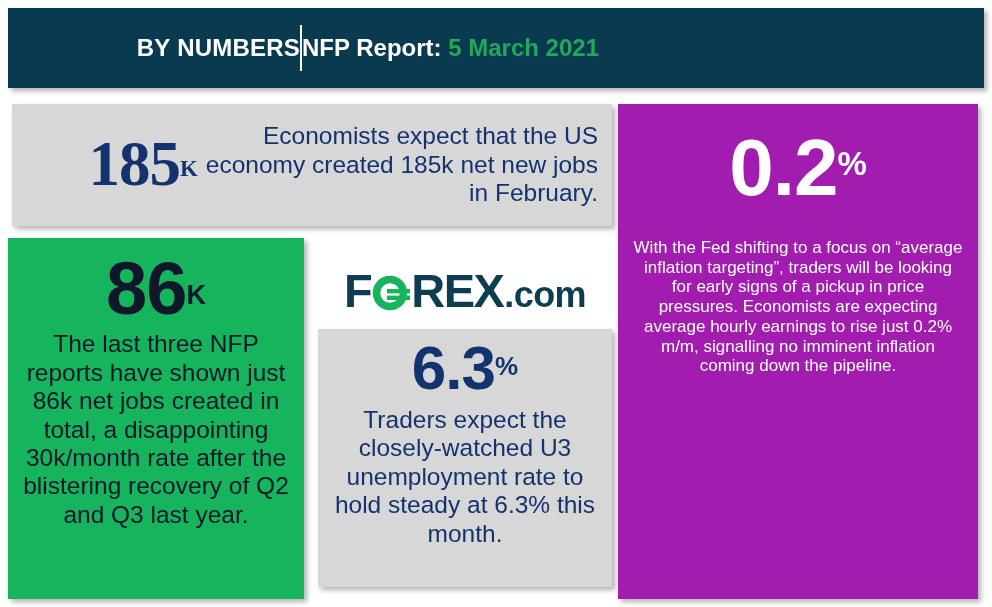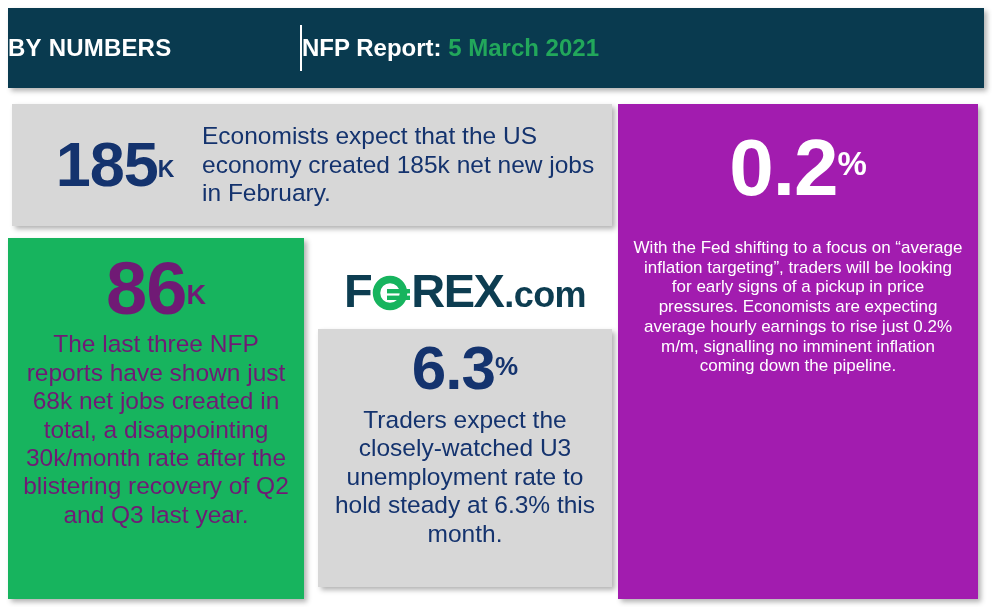--- a/index.html
+++ b/index.html
@@ -32,21 +32,21 @@
     width: 976px;
     height: 80px;
     background: #093a4f;
     display: flex;
     align-items: center;
     box-shadow: 3px 3px 5px rgba(0,0,0,0.30);
   }
 
   .header-left {
     width: 292px;
-    text-align: left;
+    text-align: right;
     color: #ffffff;
     font-size: 24px;
     letter-spacing: 0.2px;
     white-space: nowrap;
   }
   .header-left .hl-light { font-weight: 600; }
   .header-left .hl-bold  { font-weight: 800; }
 
   .header-divider {
     width: 2px;
@@ -62,21 +62,21 @@
   }
   .header-right .hr-label { color: #ffffff; }
   .header-right .hr-date  { color: #22a75b; }
 
   
   .card {
     position: absolute;
     box-shadow: 3px 3px 5px rgba(0,0,0,0.30);
   }
   .card-grey  { background: #d7d7d7; color: #14336e; }
-  .card-green { background: #17b45e; color: #701a75; }
+  .card-green { background: #17b45e; color: #0f172a; }
   .card-blue  { background: #a21caf; color: #ffffff; }
 
   .stat-number {
     font-weight: 800;
     line-height: 0.95;
     letter-spacing: -1px;
   }
   .stat-sup {
     font-weight: 800;
     vertical-align: super;
@@ -94,28 +94,29 @@
     top: 104px;
     width: 600px;
     height: 122px;
     display: flex;
     align-items: center;
     padding: 0 14px 0 20px;
   }
   #card-185k .num-wrap {
     flex: 0 0 auto;
     width: 166px;
-    text-align: center;
+    text-align: right;
+    font-family: Liberation Serif, serif;
   }
   #card-185k .stat-number { font-size: 63px; }
   #card-185k .stat-sup    { font-size: 23px; top: -0.10em; position: relative; }
   #card-185k .body-text {
     flex: 1 1 auto;
     font-size: 24.5px;
-    text-align: left;
+    text-align: right;
     padding-left: 4px;
   }
 
   
   #card-86k {
     left: 8px;
     top: 238px;
     width: 296px;
     height: 361px;
     padding: 16px 10px 10px 10px;
@@ -220,21 +221,21 @@
     <div class="num-wrap">
       <span class="stat-number">185</span><span class="stat-sup">K</span>
     </div>
     <div class="body-text">Economists expect that the US economy created 185k net new jobs in February.</div>
   </div>
 
   <div class="card card-green" id="card-86k">
     <div>
       <span class="stat-number">86</span><span class="stat-sup">K</span>
     </div>
-    <div class="body-text">The last three NFP reports have shown just 68k net jobs created in total, a disappointing 30k/month rate after the blistering recovery of Q2 and Q3 last year.</div>
+    <div class="body-text">The last three NFP reports have shown just 86k net jobs created in total, a disappointing 30k/month rate after the blistering recovery of Q2 and Q3 last year.</div>
   </div>
 
   <div id="forex-logo">
     <div class="logo-row">
       <span class="logo-word">F</span>
       <span class="logo-o">
         <svg width="38" height="38" viewBox="0 0 38 38" aria-hidden="true">
           <circle cx="18" cy="19" r="13.5" fill="none" stroke="#17b45e" stroke-width="7.5"></circle>
           <rect x="15" y="15" width="23" height="4.4" fill="#17b45e"></rect>
           <rect x="15" y="21.6" width="23" height="4.4" fill="#17b45e"></rect>

